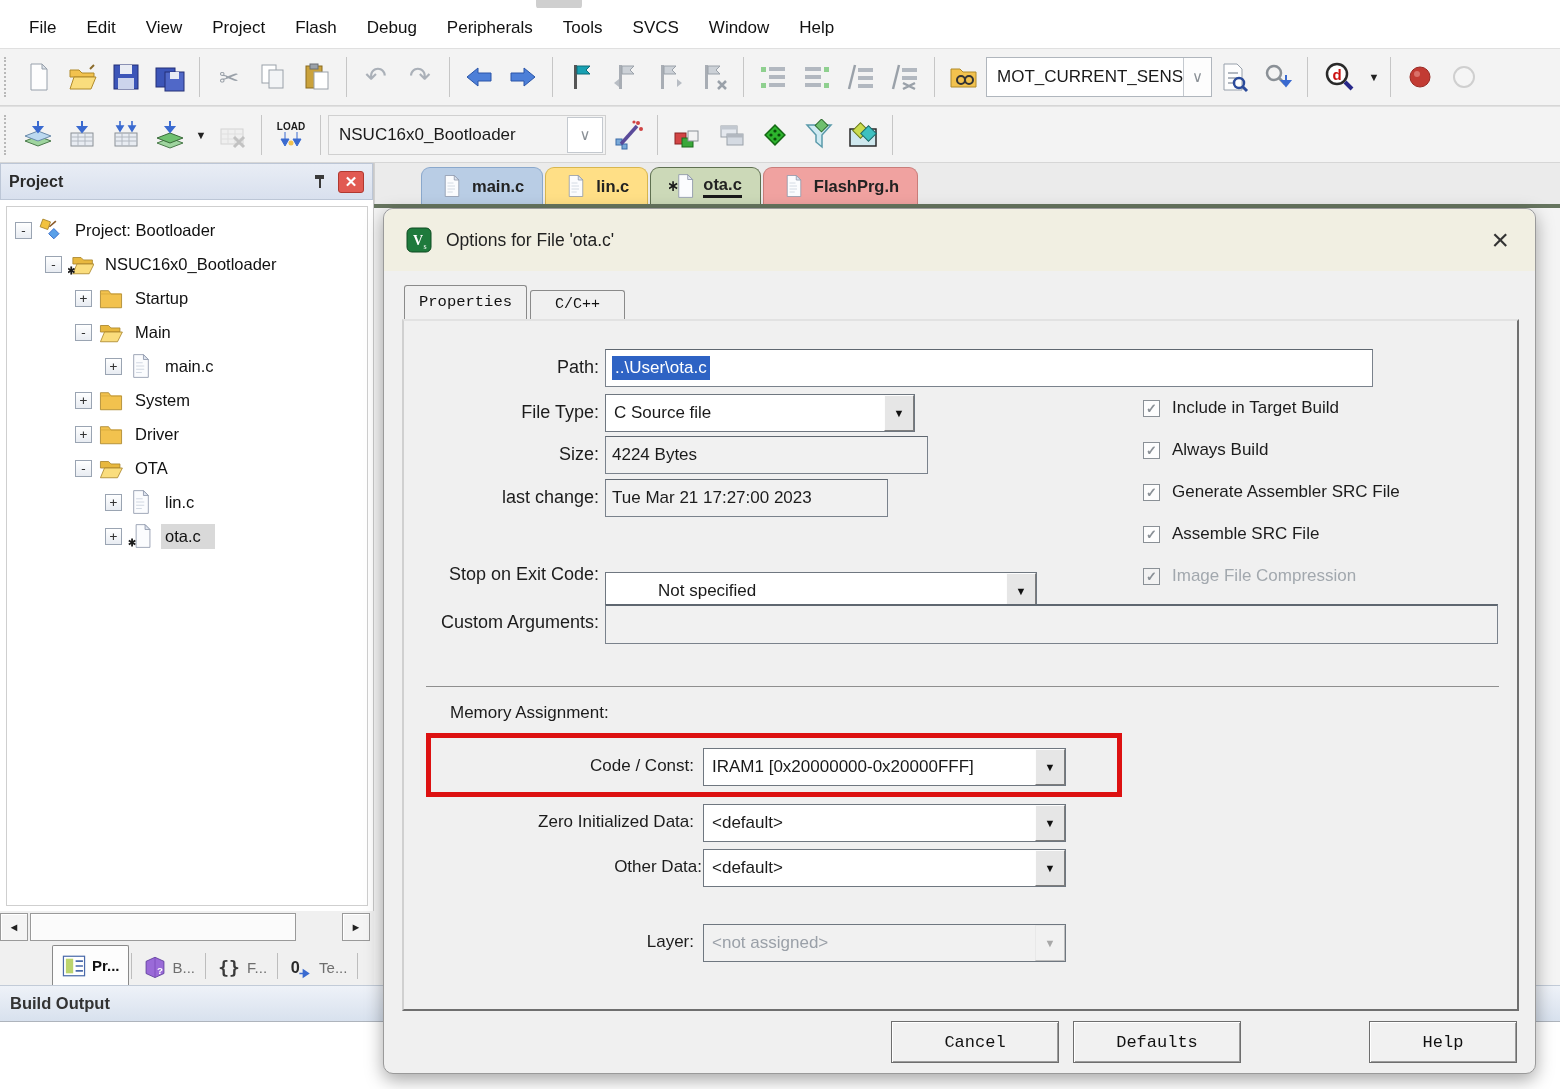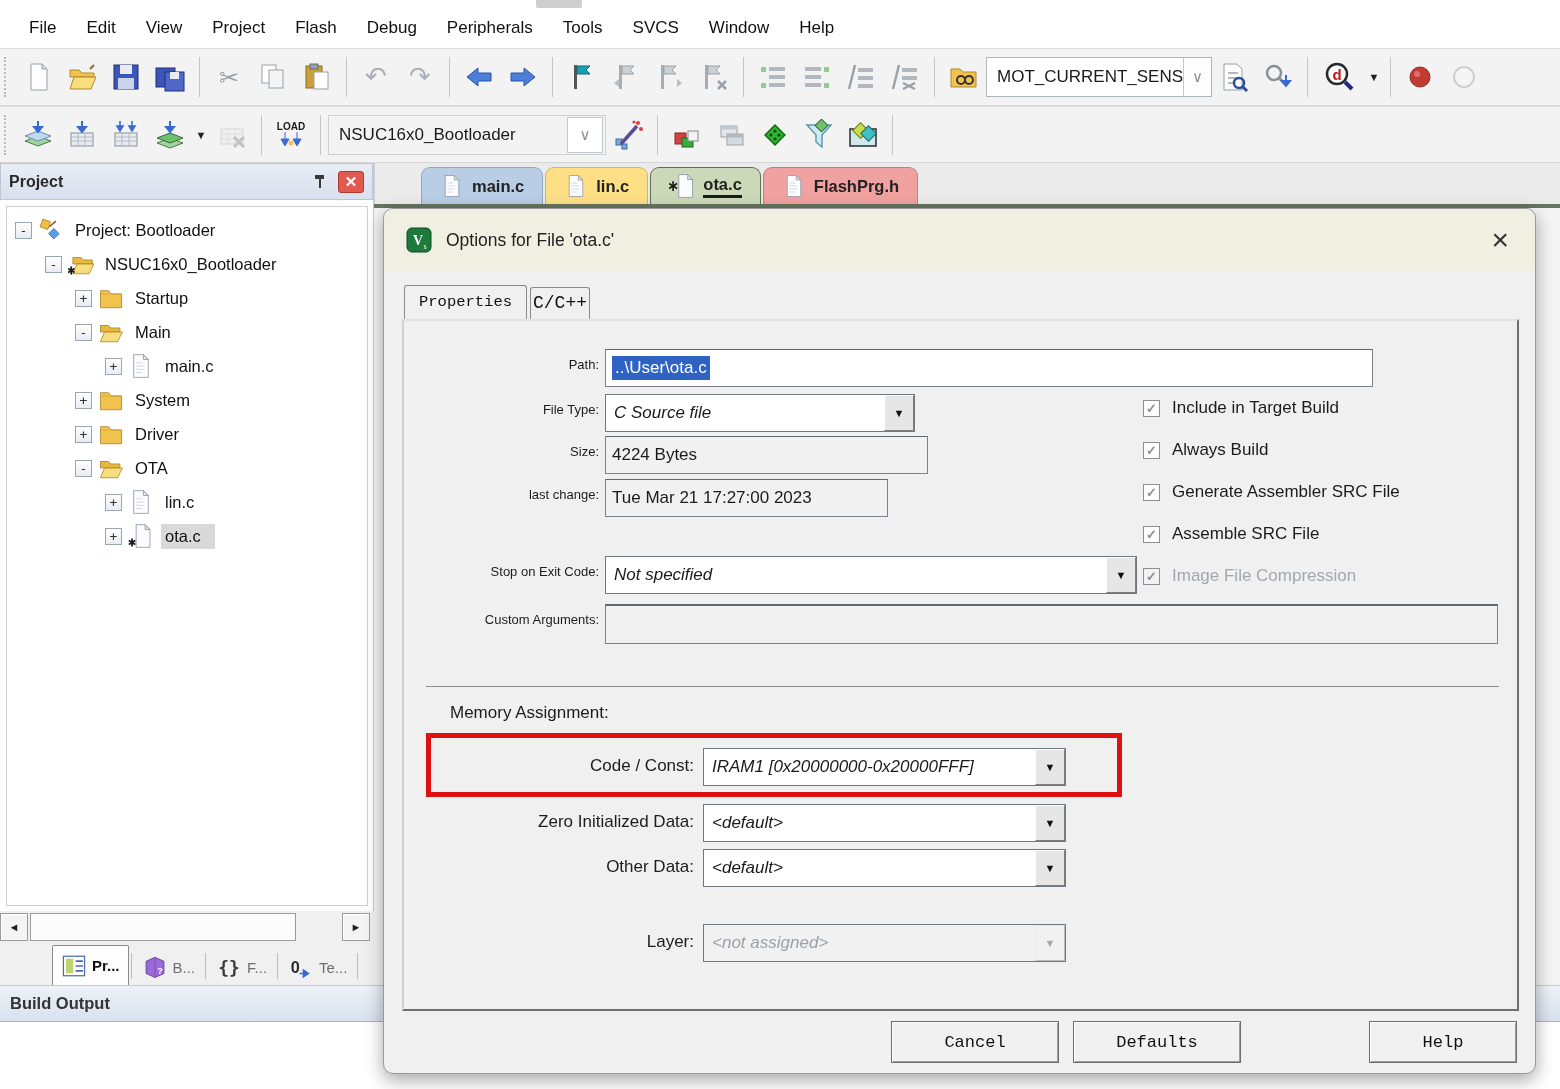--- a/index.html
+++ b/index.html
@@ -67,28 +67,28 @@
   #output-header { position:absolute; left:0; top:985px; width:1560px; height:36px; background:linear-gradient(#eef2f8,#d8e1ee); border-top:1px solid #c2cbd8; display:flex; align-items:center; padding:0 10px; font-size:16.5px; font-weight:bold; color:#333; }
   #output-body { position:absolute; left:0; top:1021px; width:1560px; height:68px; background:#fff; border-top:1px solid #aeb4bc; }
 
   
   #dialog { position:absolute; left:383px; top:208px; width:1153px; height:866px; background:#f0f0f0; border:1px solid #9a9a9a; border-radius:10px; box-shadow:0 6px 18px rgba(0,0,0,.35); z-index:10; }
   #dlg-titlebar { position:absolute; left:0; top:0; width:100%; height:62px; background:#f1efe2; border-radius:10px 10px 0 0; display:flex; align-items:center; padding:0 20px; }
   #dlg-title { font-size:17.5px; color:#222; margin-left:12px; }
   #dlg-close { margin-left:auto; font-size:30px; color:#333; line-height:1; padding:0 6px; font-weight:300; }
   .dlg-tabstrip { position:absolute; left:20px; top:76px; display:flex; align-items:flex-end; z-index:2; }
   .dlg-tab { font-family:"Liberation Mono", monospace; font-size:15.5px; color:#111; background:#f0f0f0; border:1px solid #8a8a8a; border-bottom:none; border-radius:3px 3px 0 0; padding:7px 14px 8px; margin-right:3px; }
-  .dlg-tab.inactive { padding:5px 2px 6px; font-size:18px; }
+  .dlg-tab.inactive { padding:5px 24px 6px; font-size:15px; }
   #dlg-page { position:absolute; left:18px; top:110px; width:1117px; height:692px; border:2px solid; border-color:#e2e2e2 #6f6f6f #6f6f6f #d0d0d0; background:#f0f0f0; }
-  .flabel { position:absolute; width:195px; text-align:right; font-size:13px; color:#1c1c1c; }
+  .flabel { position:absolute; width:195px; text-align:right; font-size:18px; color:#1c1c1c; }
   .mlabel { position:absolute; width:290px; text-align:right; font-size:17px; color:#1c1c1c; }
   .tfield { position:absolute; height:38px; background:#fff; border:1px solid #7a828c; border-top-color:#5f6770; display:flex; align-items:center; padding:0 6px; font-size:17px; }
   .tfield.ro { background:#f1f1f1; color:#1c1c1c; }
   .sel-text { background:#2e63c4; color:#fff; padding:2px 3px; }
-  .ccombo { position:absolute; height:38px; background:#fff; border:1px solid #6f7780; display:flex; align-items:stretch; font-size:17px;font-style:italic; }
+  .ccombo { position:absolute; height:38px; background:#fff; border:1px solid #6f7780; display:flex; align-items:stretch; font-size:17px; }
   .ccombo .cval { flex:1; display:flex; align-items:center; padding:0 8px; white-space:nowrap; overflow:hidden; }
   .ccombo .dbtn { width:30px; background:#e6e6e6; border:1px solid; border-color:#fdfdfd #7d7d7d #7d7d7d #fdfdfd; display:flex; align-items:center; justify-content:center; font-size:11px; color:#111; }
   .ccombo.disabled { background:#f1f1f1; }
   .ccombo.disabled .cval { color:#9aa0a8; }
   .ccombo.disabled .dbtn { background:#f1f1f1; color:#a8a8a8; border-color:#e8e8e8 #bdbdbd #bdbdbd #e8e8e8; }
   #dlg-checkboxes { position:absolute; left:739px; top:72px; width:370px; }
   .cbrow { display:flex; align-items:center; height:30px; margin-bottom:12px; }
   .cbbox { width:17px; height:17px; border:1px solid #8a9096; background:#fdfdfd; margin-right:12px; display:flex; align-items:center; justify-content:center; font-size:13px; font-weight:bold; color:#8a9096; flex:none; }
   .cblabel { font-size:17px; color:#1c1c1c; }
   .cbrow.disabled .cblabel { color:#a2a8ae; }
@@ -747,21 +747,21 @@
       <div class="tfield ro" style="left:201px; top:115px; width:323px;">
         <span>4224 Bytes</span>
       </div>
 
       <div class="flabel" style="left:0; top:166px;">last change:</div>
       <div class="tfield ro" style="left:201px; top:158px; width:283px;">
         <span>Tue Mar 21 17:27:00 2023</span>
       </div>
 
       <div class="flabel" style="left:0; top:243px;">Stop on Exit Code:</div>
-      <div class="ccombo" style="left:201px; top:235px; width:532px;">
+      <div class="ccombo" style="left:201px; top:251px; width:432px;padding-left:44px;">
         <span class="cval">Not specified</span>
         <span class="dbtn">▼</span>
       </div>
 
       <div class="flabel" style="left:0; top:291px;">Custom Arguments:</div>
       <div class="tfield ro" style="left:201px; top:283px; width:893px; height:40px; border-top-width:2px;">
         <span></span>
       </div>
 
       <div id="dlg-checkboxes">
@@ -796,21 +796,21 @@
         <span class="cval">IRAM1 [0x20000000-0x20000FFF]</span>
         <span class="dbtn">▼</span>
       </div>
 
       <div class="mlabel" style="left:0; top:491px;">Zero Initialized Data:</div>
       <div class="ccombo" style="left:299px; top:483px; width:363px;">
         <span class="cval">&lt;default&gt;</span>
         <span class="dbtn">▼</span>
       </div>
 
-      <div class="mlabel" style="left:0; top:536px;">Other Data:</div>
+      <div class="mlabel" style="left:8px; top:536px;">Other Data:</div>
       <div class="ccombo" style="left:299px; top:528px; width:363px;">
         <span class="cval">&lt;default&gt;</span>
         <span class="dbtn">▼</span>
       </div>
 
       <div class="mlabel" style="left:0; top:611px;">Layer:</div>
       <div class="ccombo disabled" style="left:299px; top:603px; width:363px;">
         <span class="cval">&lt;not assigned&gt;</span>
         <span class="dbtn">▼</span>
       </div>

